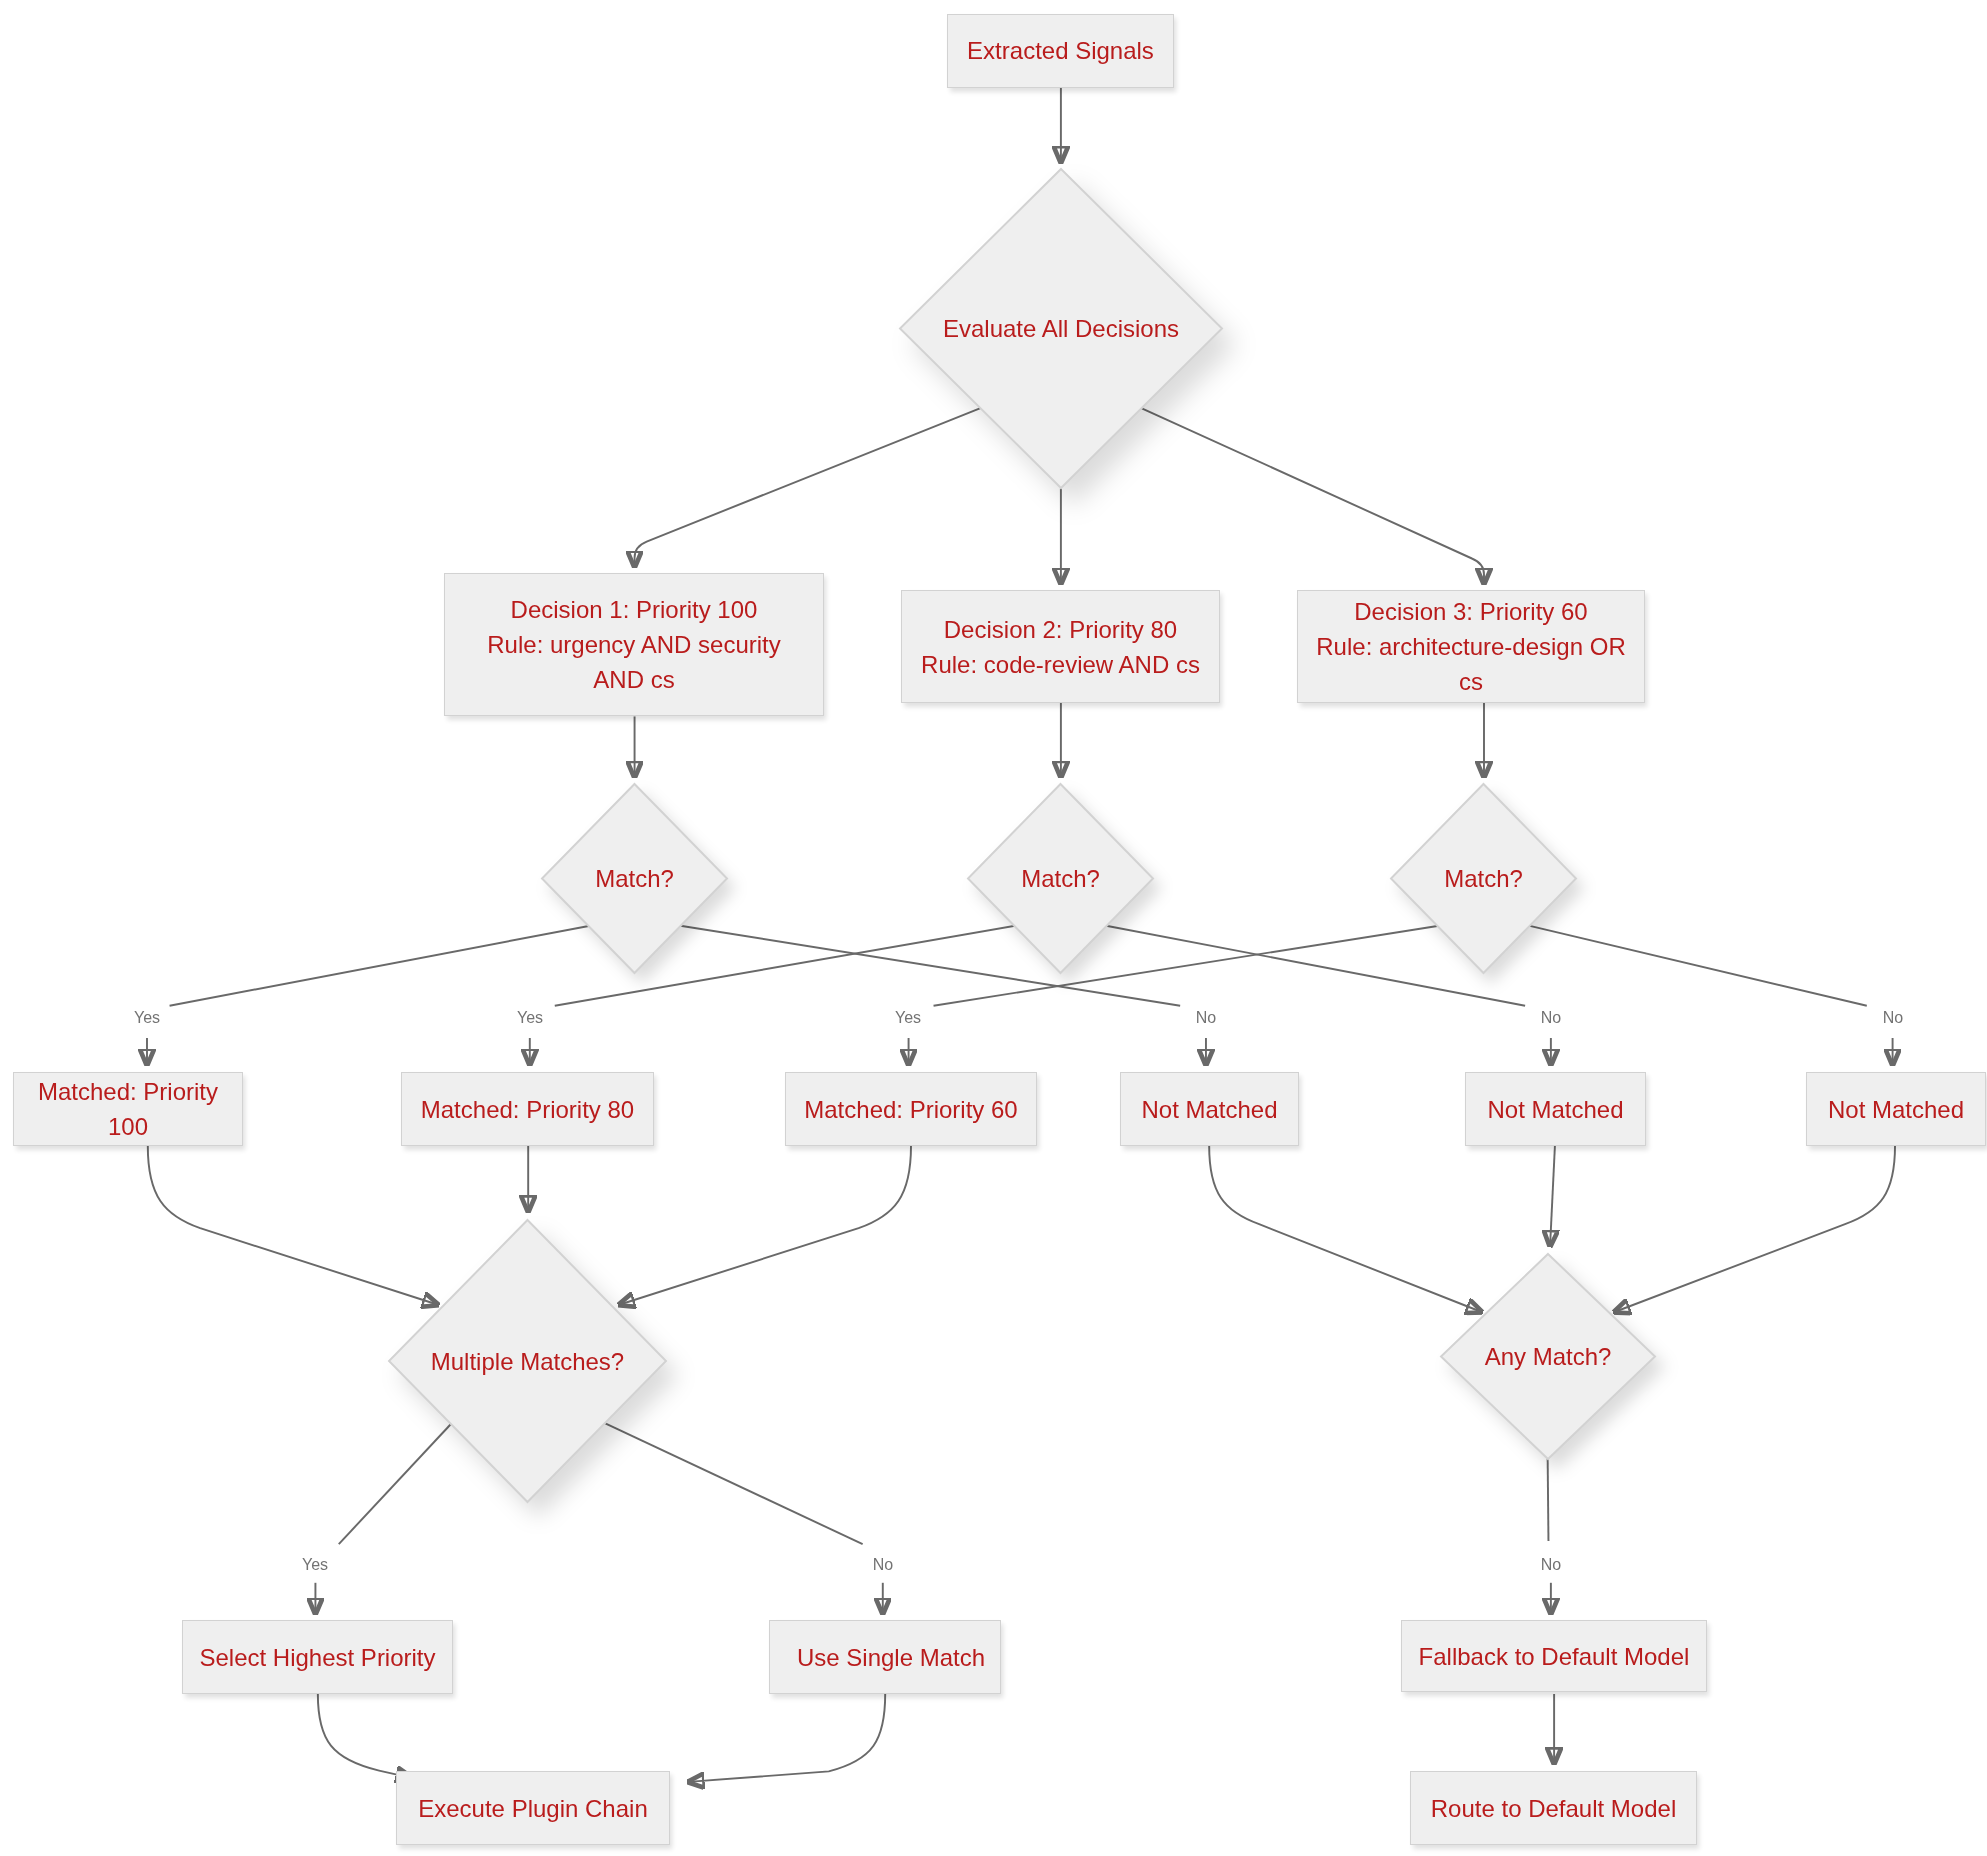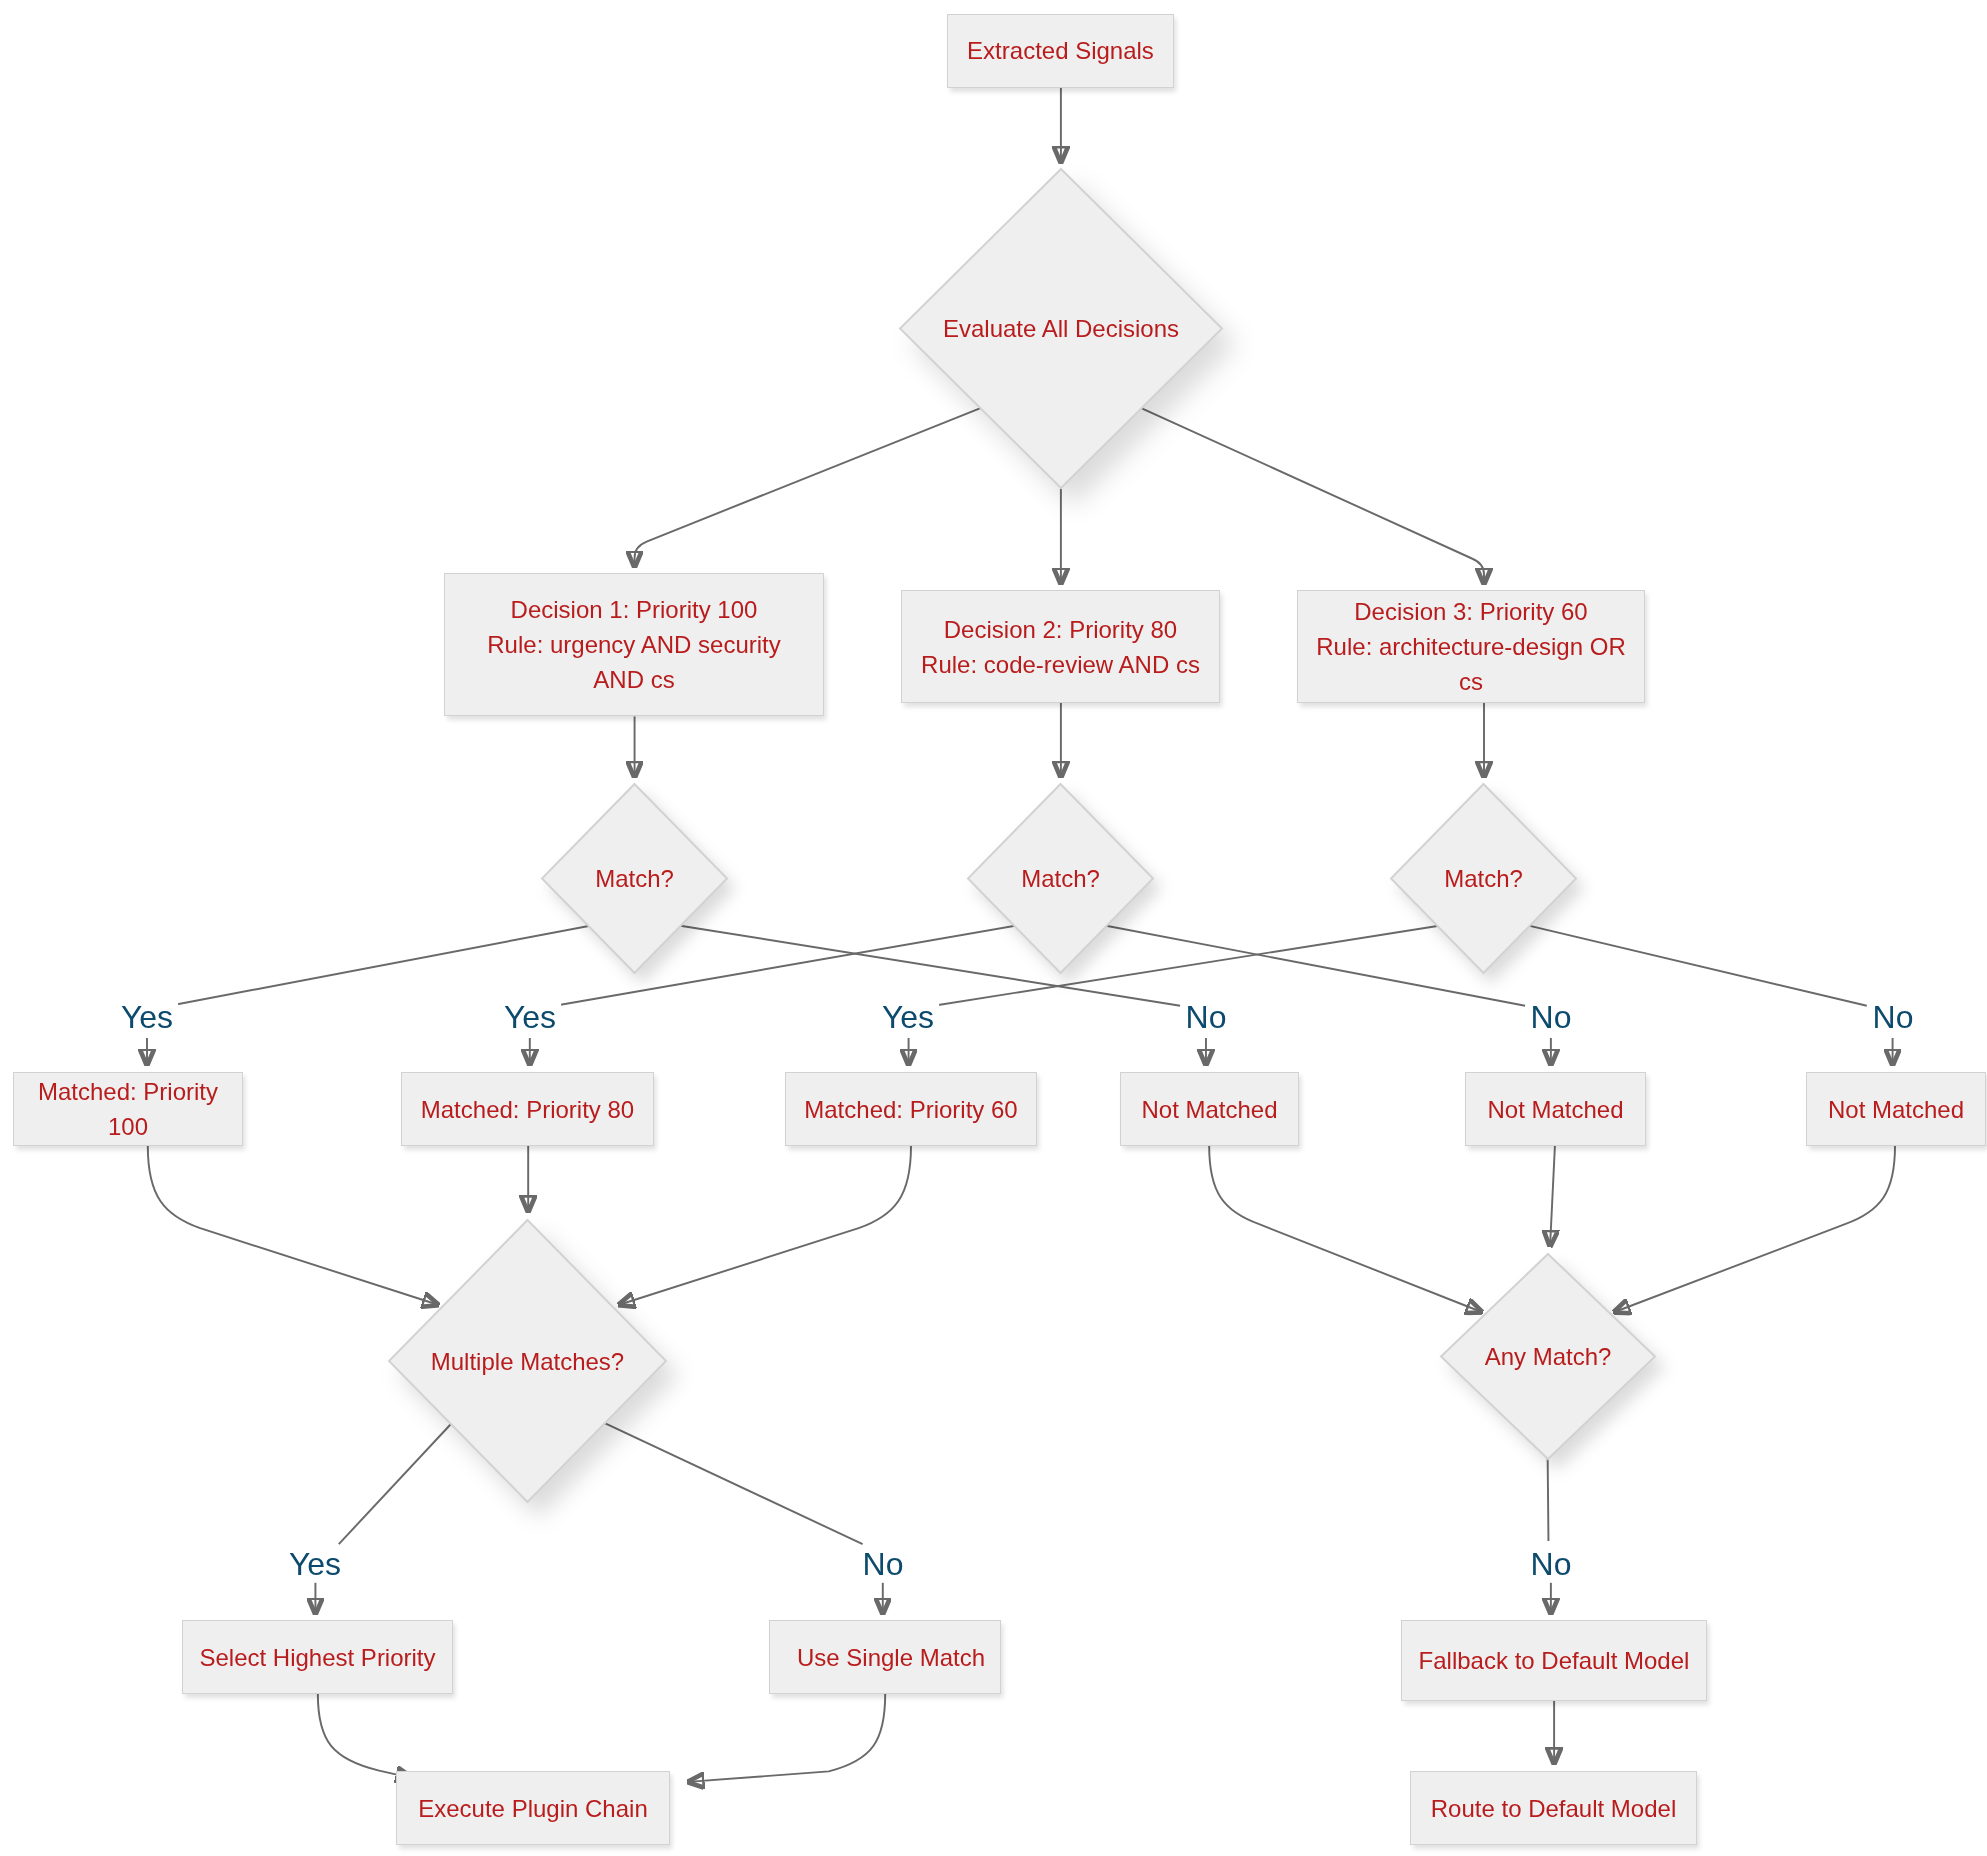--- a/index.html
+++ b/index.html
@@ -63,23 +63,23 @@
     display: flex;
     align-items: center;
     justify-content: center;
   }
   .line { display: block; }
   .edge-label {
     position: absolute;
     transform: translate(-50%, -50%);
     background: #ffffff;
     padding: 1.6px 4.8px;
-    font-size: 32px;
+    font-size: 16px;
     line-height: 29px;
-    color: #0c4a6e;
+    color: #737373;
     white-space: nowrap;
   }
 </style>
 </head>
 <body>
 
 <div class="canvas">
 
   <svg class="edges" xmlns="http://www.w3.org/2000/svg" viewBox="0 0 2466 2303" width="1988" height="1856">
     <defs>
@@ -225,21 +225,21 @@
       </svg>
     <span class="nlabel">Any Match?</span>
   </div>
 
   <div class="node rect" style="left:182px; top:1620px; width:271px; height:74px;">
     <span class="line">Select Highest Priority</span>
   </div>
   <div class="node rect" style="left:769px; top:1620px; width:232px; height:74px;padding-left:20px;">
     <span class="line">Use Single Match</span>
   </div>
-  <div class="node rect" style="left:1401px; top:1620px; width:306px; height:81px;">
+  <div class="node rect" style="left:1401px; top:1620px; width:306px; height:72px;">
     <span class="line">Fallback to Default Model</span>
   </div>
   <div class="node rect" style="left:396px; top:1771px; width:274px; height:74px;">
     <span class="line">Execute Plugin Chain</span>
   </div>
   <div class="node rect" style="left:1410px; top:1771px; width:287px; height:74px;">
     <span class="line">Route to Default Model</span>
   </div>
 
   <span class="edge-label" style="left:147px; top:1017px;">Yes</span>

